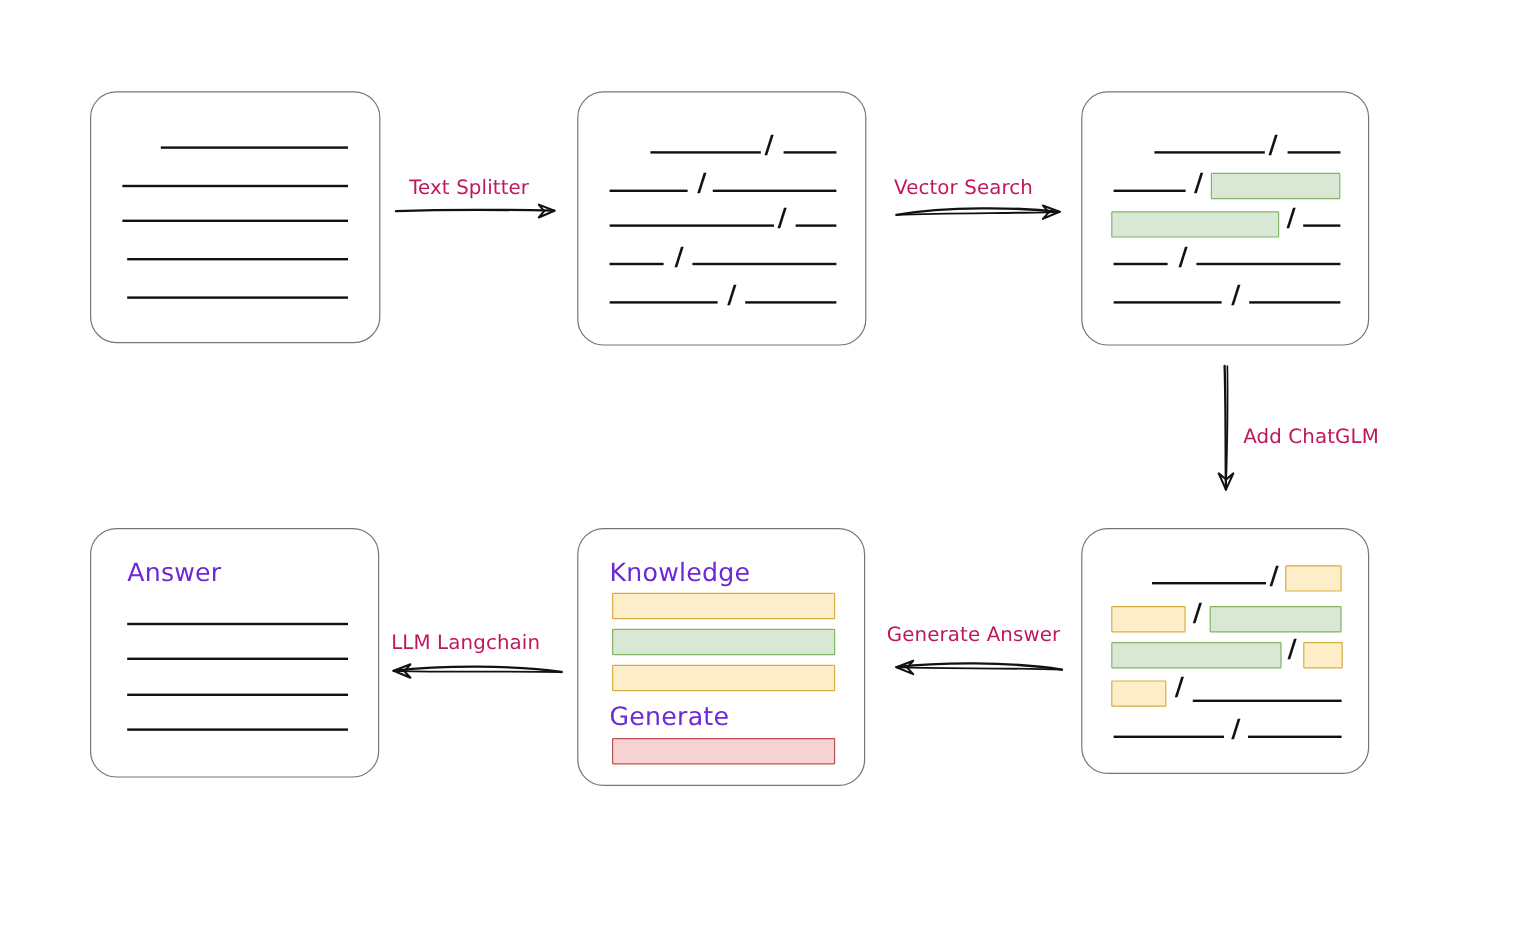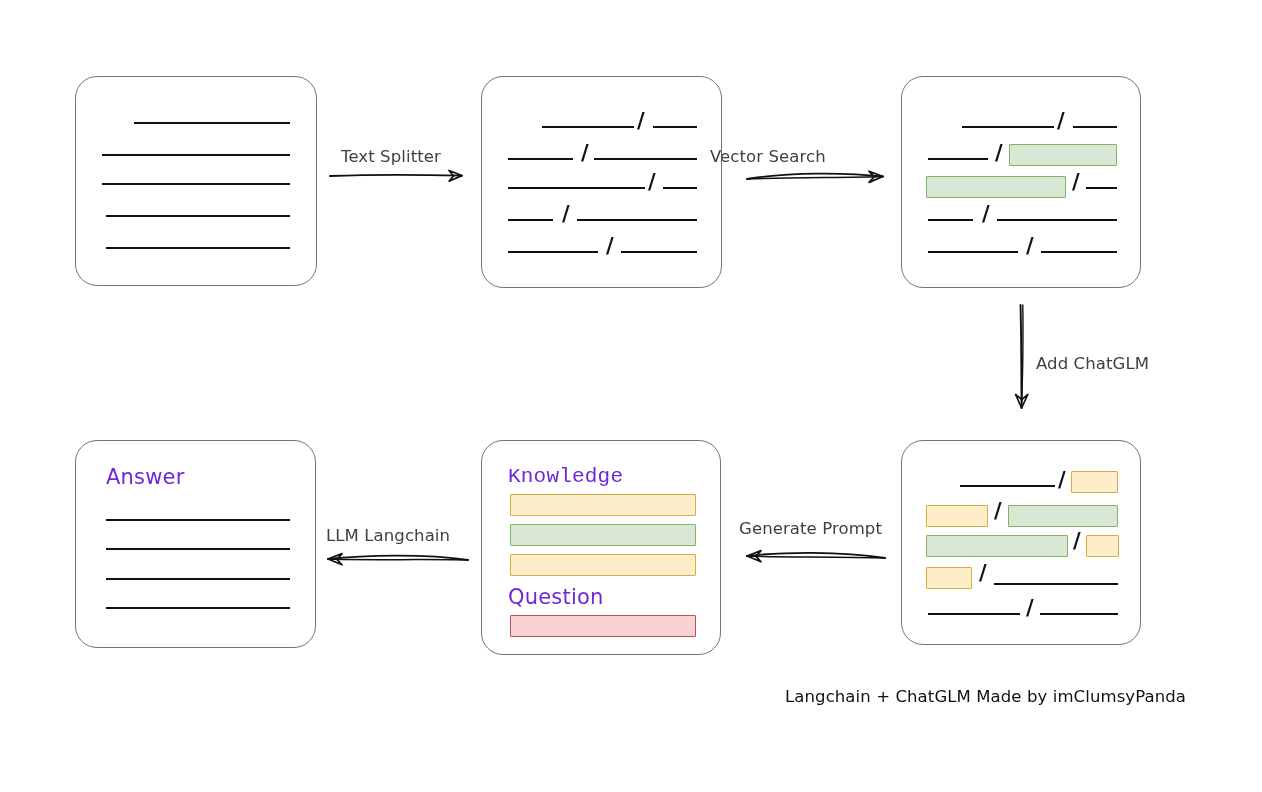--- a/index.html
+++ b/index.html
@@ -53,21 +53,21 @@
     box-sizing: border-box;
     border-radius: 1px;
     transform: translateY(-50%);
   }
   .chip.green { background: #d9e8d4; border: 1.6px solid #84b366; }
   .chip.yellow { background: #fdeec9; border: 1.6px solid #d8ad45; }
   .chip.red { background: #f6d3d2; border: 1.6px solid #b55450; }
   .arrow-label {
     position: absolute;
     font-size: 16.5px;
-    color: #404040;
+    color: #be185d;
     white-space: nowrap;
     font-family: "DejaVu Sans", sans-serif;
     letter-spacing: .1px;
   }
   .arrow-svg {
     position: absolute;
     overflow: visible;
   }
   .footer-note {
     position: absolute;
@@ -113,21 +113,21 @@
 
     <div class="rule" style="left:26px;  top:142px; width:45px;"></div>
     <span class="slash" style="left:80px;  top:137px;">/</span>
     <div class="rule" style="left:95px;  top:142px; width:120px;"></div>
 
     <div class="rule" style="left:26px;  top:174px; width:90px;"></div>
     <span class="slash" style="left:124px; top:169px;">/</span>
     <div class="rule" style="left:139px; top:174px; width:76px;"></div>
   </div>
 
-  <div class="arrow-label" style="left:710px; top:147px;">Vector Search</div>
+  <div class="arrow-label" style="left:745px; top:147px;">Vector Search</div>
   <svg class="arrow-svg" style="left:747px; top:166px; width:146px; height:22px;" viewBox="0 0 146 22">
     <path d="M0,13 C42,6 100,6.5 136,10.5" stroke="#111" stroke-width="1.9" fill="none" stroke-linecap="round"></path>
     <path d="M0,13 C46,11 102,12 136,10.5" stroke="#111" stroke-width="1.5" fill="none" stroke-linecap="round"></path>
     <path d="M136,10.5 L122,5.2 L127,11 L122,16.4 Z" fill="none" stroke="#111" stroke-width="1.7" stroke-linejoin="round"></path>
   </svg>
 
   <div class="doc-box" style="left:901px; top:76px; width:240px; height:212px;">
 
     <div class="rule" style="left:60px;  top:49px;  width:92px;"></div>
     <span class="slash" style="left:155px; top:44px;">/</span>
@@ -173,46 +173,45 @@
 
     <div class="chip yellow" style="left:24px;  top:137px; width:46px; height:22px;"></div>
     <span class="slash" style="left:77px;  top:132px;">/</span>
     <div class="rule" style="left:92px;  top:142px; width:124px;"></div>
 
     <div class="rule" style="left:26px;  top:172px; width:92px;"></div>
     <span class="slash" style="left:124px; top:167px;">/</span>
     <div class="rule" style="left:138px; top:172px; width:78px;"></div>
   </div>
 
-  <div class="arrow-label" style="left:739px; top:519px;">Generate Prompt</div>
+  <div class="arrow-label" style="left:739px; top:519px;">Generate Answer</div>
   <svg class="arrow-svg" style="left:737px; top:545px; width:148px; height:22px;" viewBox="0 0 148 22">
     <path d="M148,13 C104,6 44,7 10,11" stroke="#111" stroke-width="1.9" fill="none" stroke-linecap="round"></path>
     <path d="M148,13 C102,11.5 44,12.4 10,11" stroke="#111" stroke-width="1.5" fill="none" stroke-linecap="round"></path>
     <path d="M10,11 L24,5.6 L19,11.4 L24,16.8 Z" fill="none" stroke="#111" stroke-width="1.7" stroke-linejoin="round"></path>
   </svg>
 
   <div class="doc-box" style="left:481px; top:440px; width:240px; height:215px;">
-    <div class="box-title" style="left:26px; top:24px;font-family:Liberation Mono, monospace;">Knowledge</div>
+    <div class="box-title" style="left:26px; top:24px;">Knowledge</div>
     <div class="chip yellow" style="left:28px; top:64px; width:186px; height:22px;"></div>
     <div class="chip green" style="left:28px; top:94px; width:186px; height:22px;"></div>
     <div class="chip yellow" style="left:28px; top:124px; width:186px; height:22px;"></div>
-    <div class="box-title" style="left:26px; top:144px;">Question</div>
+    <div class="box-title" style="left:26px; top:144px;">Generate</div>
     <div class="chip red" style="left:28px; top:185px; width:186px; height:22px;"></div>
   </div>
 
   <div class="arrow-label" style="left:326px; top:526px;">LLM Langchain</div>
   <svg class="arrow-svg" style="left:318px; top:548px; width:150px; height:22px;" viewBox="0 0 150 22">
     <path d="M150,12 C108,5.6 46,7 10,11" stroke="#111" stroke-width="1.9" fill="none" stroke-linecap="round"></path>
     <path d="M150,12 C106,11 46,12.4 10,11" stroke="#111" stroke-width="1.5" fill="none" stroke-linecap="round"></path>
     <path d="M10,11 L24,5.6 L19,11.4 L24,16.8 Z" fill="none" stroke="#111" stroke-width="1.7" stroke-linejoin="round"></path>
   </svg>
 
   <div class="doc-box" style="left:75px; top:440px; width:241px; height:208px;">
     <div class="box-title" style="left:30px; top:24px;">Answer</div>
     <div class="rule" style="left:30px; top:78px;  width:184px;"></div>
     <div class="rule" style="left:30px; top:107px; width:184px;"></div>
     <div class="rule" style="left:30px; top:137px; width:184px;"></div>
     <div class="rule" style="left:30px; top:166px; width:184px;"></div>
   </div>
 
-  <div class="footer-note" style="left:785px; top:687px;">Langchain + ChatGLM Made by imClumsyPanda</div>
 
 </div>
 
 </body></html>

